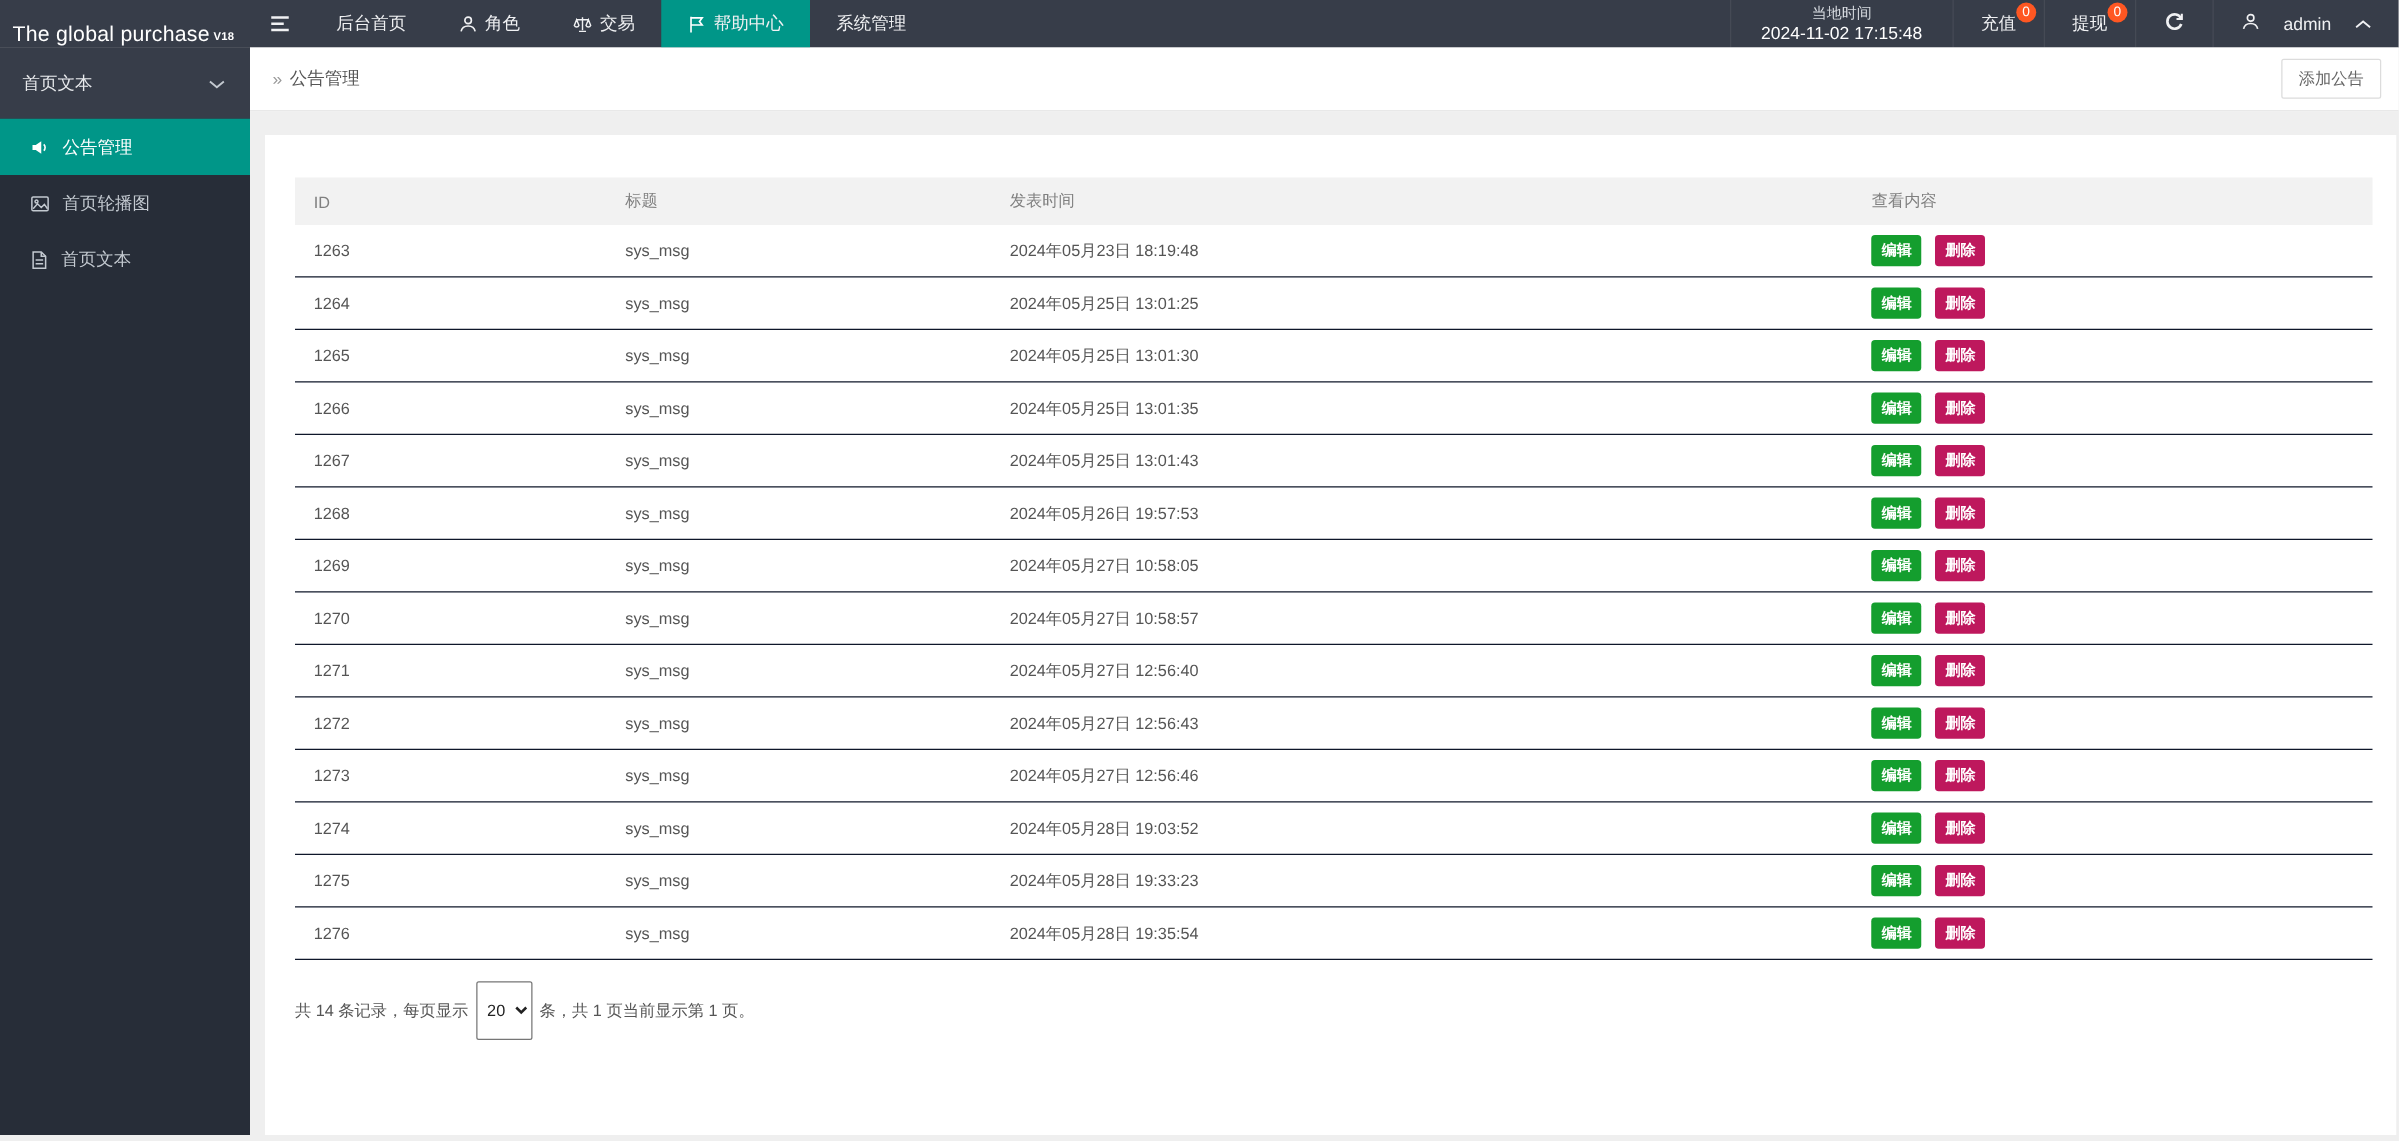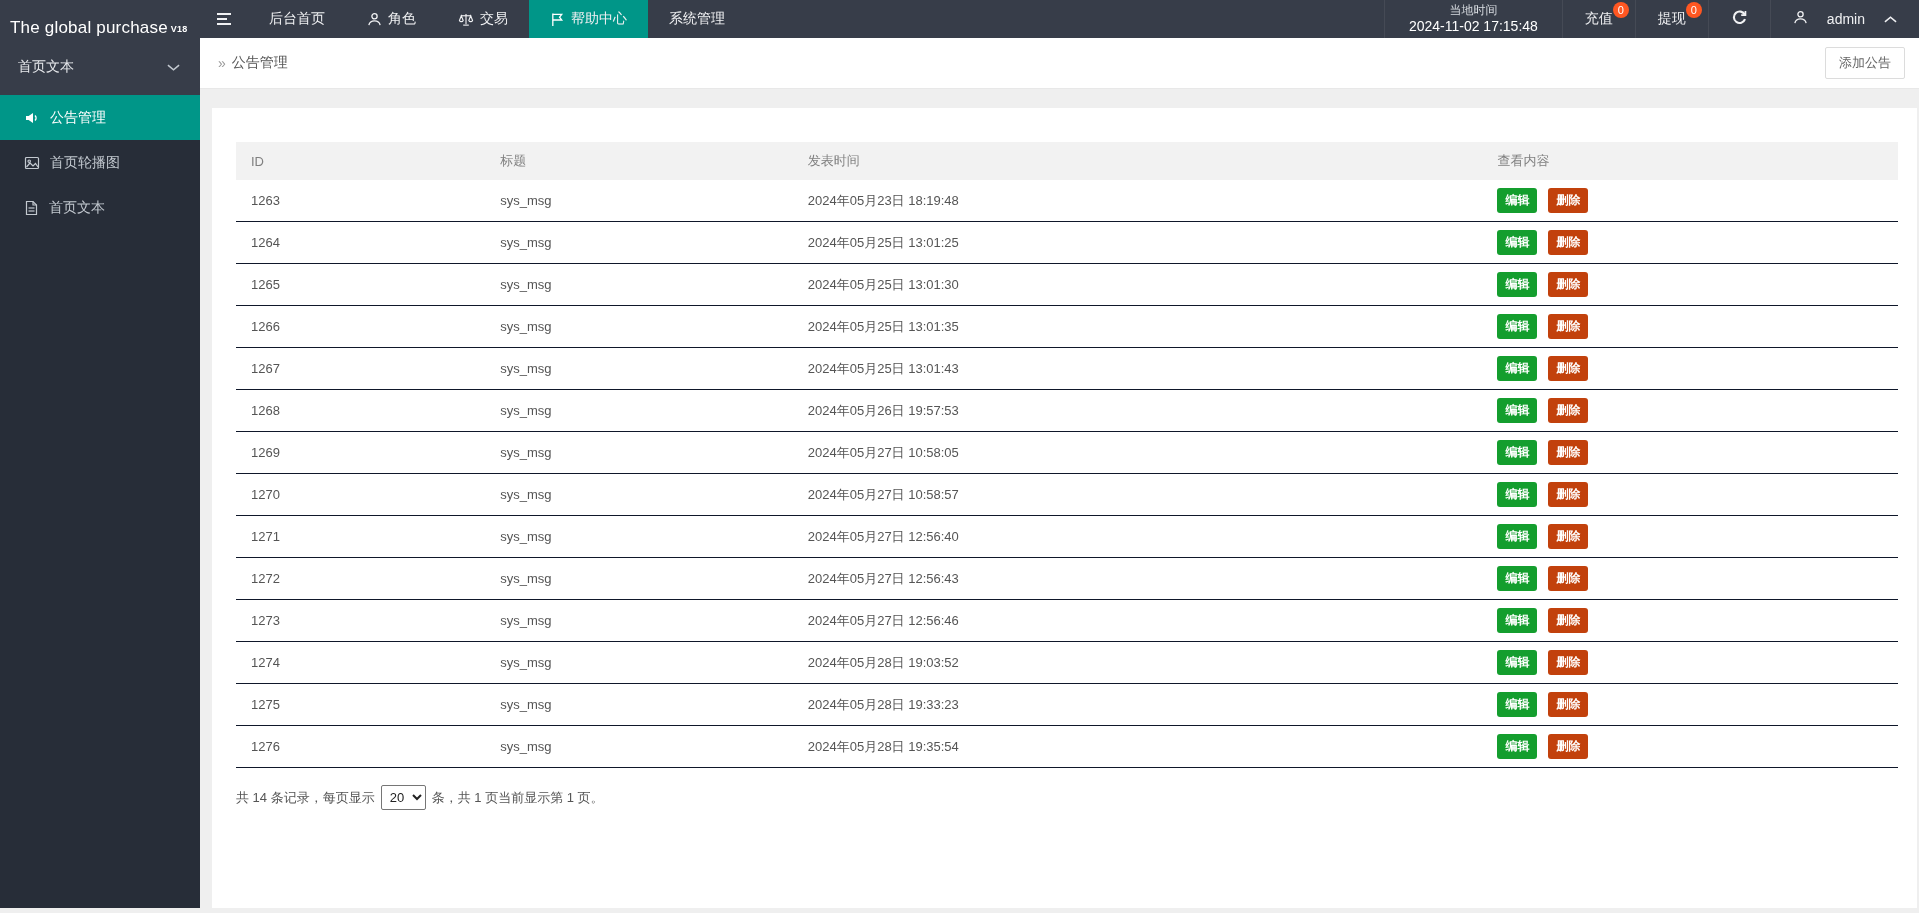--- a/index.html
+++ b/index.html
@@ -40,24 +40,24 @@
   .panel { background:#fff; margin:19px 2px 0 12px; height:861px; padding:34px 19px 0 24px; }
   .grid-table { width:100%; }
   .t-head { display:flex; background:#f2f2f2; height:38px; align-items:center; }
   .t-head .cell { color:#808080; font-size:13px; }
   .cell { padding-left:15px; }
   .c-id { width:15%; } .c-title { width:18.5%; } .c-time { width:41.5%; } .c-view { width:25%; }
   .t-row { display:flex; height:42px; align-items:center; border-bottom:1px solid #0f172a; }
   .t-row .cell { color:#555; font-size:13px; }
   .actions { display:flex; gap:11px; }
   .btn-edit { background:#149e2e; color:#fff; border:none; border-radius:3px; font-size:12px; font-weight:bold; padding:4px 8px; cursor:pointer; }
-  .btn-del { background:#c2410c; color:#fff; border:none; border-radius:3px; font-size:12px; font-weight:bold; padding:4px 8px; cursor:pointer; }
+  .btn-del { background:#be185d; color:#fff; border:none; border-radius:3px; font-size:12px; font-weight:bold; padding:4px 8px; cursor:pointer; }
 
   .pager { margin-top:17px; display:flex; align-items:center; gap:6px; color:#555; font-size:13px; }
-  .pager select { font-size:13px; color:#222; border:1px solid #767676; border-radius:2px; padding:3px 4px; background:#fff; cursor:pointer; }
+  .pager select { font-size:13px; color:#222; border:1px solid #767676; border-radius:2px; padding:14px 4px; background:#fff; cursor:pointer; }
 </style>
 </head>
 <body>
 
 <div class="app">
 
   <div class="topbar">
     <div class="logo">
       <span>The global purchase</span>
       <sup>V18</sup>

